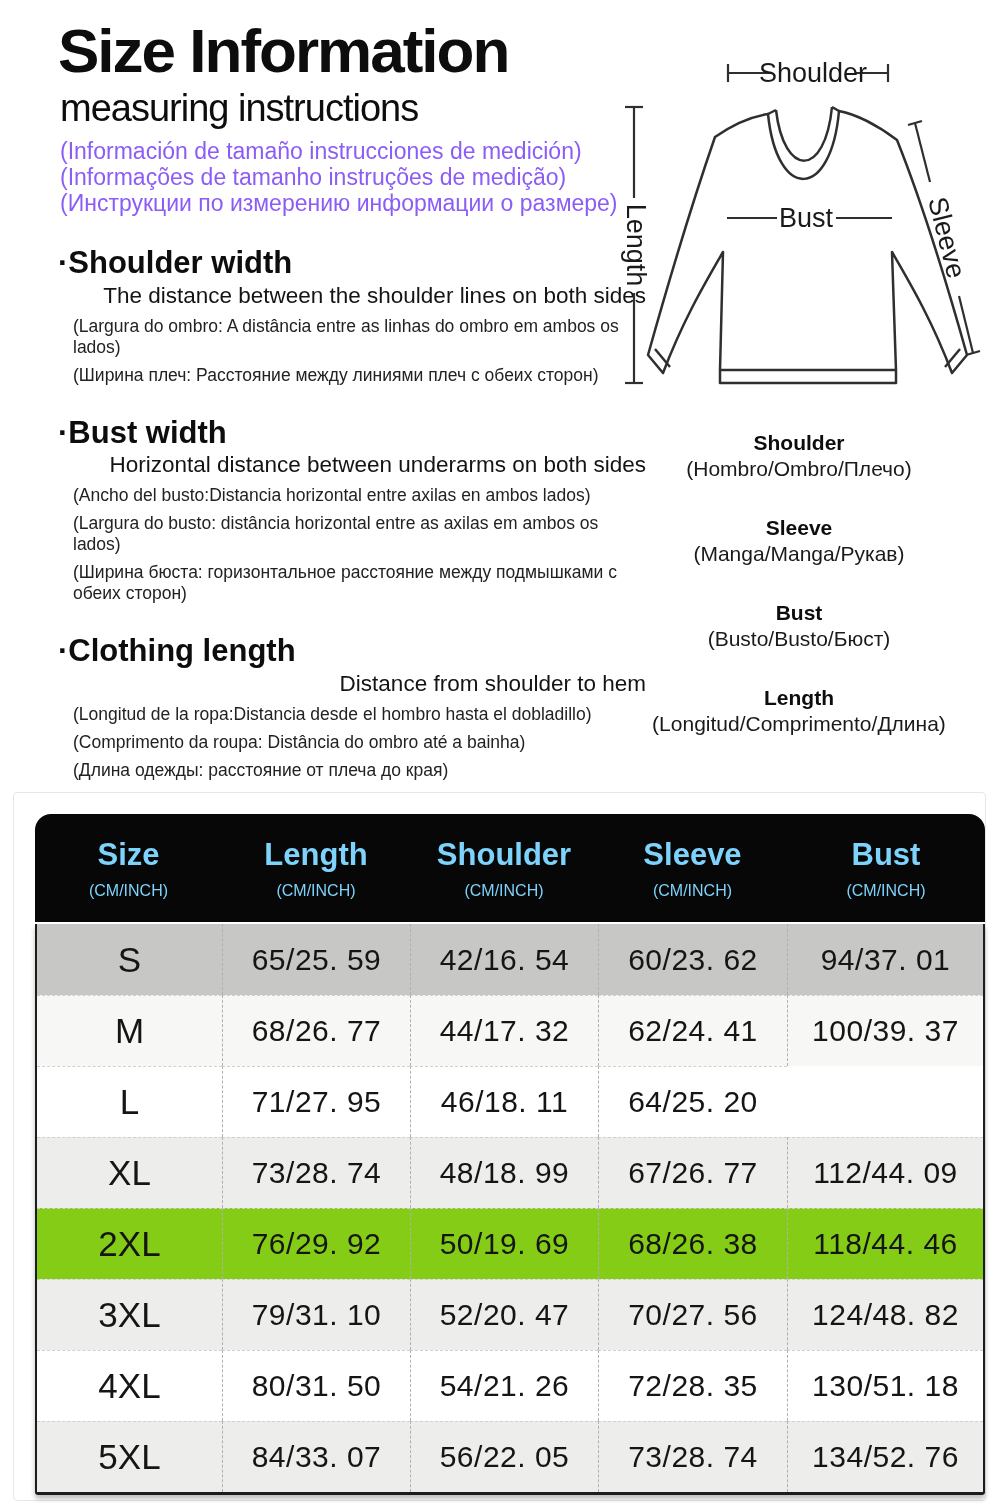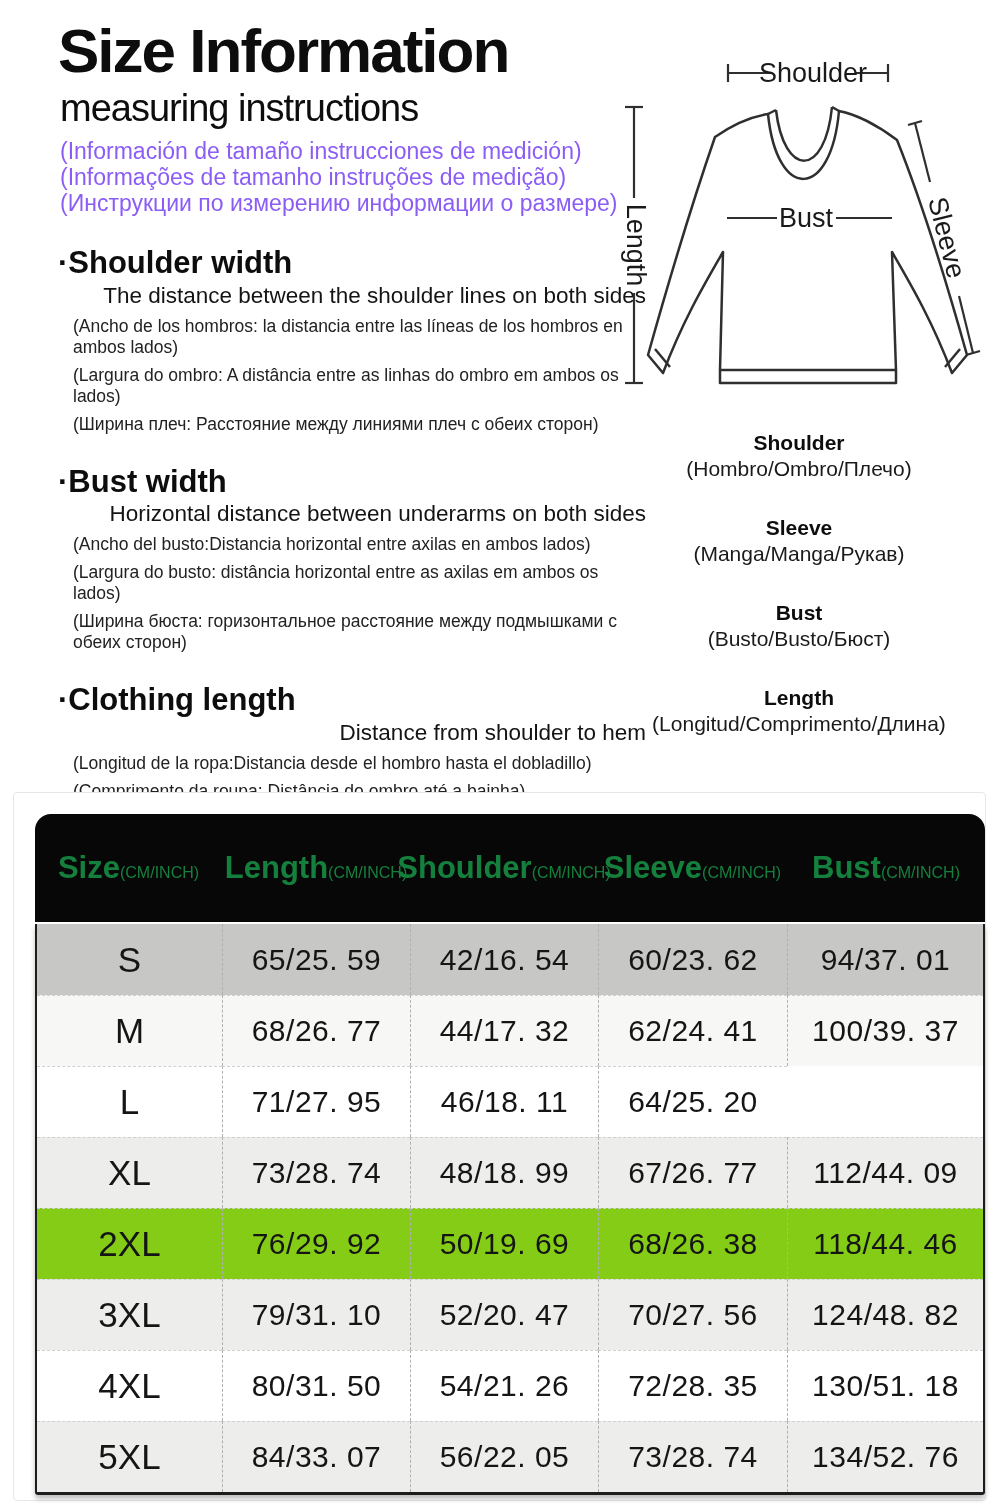--- a/index.html
+++ b/index.html
@@ -36,21 +36,21 @@
   .panel {
     position:absolute; left:13px; top:792px; width:971px; height:707px;
     background:#fff; border:1px solid #e7e7e7; border-radius:4px;
   }
   .size-table { position:absolute; left:21px; top:21px; width:950px; }
   .thead {
     display:grid; grid-template-columns:187px 188px 188px 189px 198px;
     height:108px; background:#070707; border-radius:16px 16px 0 0;
     border-bottom:2px solid #ffffff;
   }
-  .th { display:flex; flex-direction:row; align-items:center; justify-content:center; color:#15803d; }
+  .th { display:flex; flex-direction:column; align-items:center; justify-content:center; color:#7dd3fc; }
   .th .lbl { font-size:31px; font-weight:700; letter-spacing:0; }
   .th .unit { font-size:16px; font-weight:400; margin-top:9px; }
   .tbody {
     border-left:2px solid #1d1d1d; border-right:2px solid #1d1d1d;
     border-bottom:3px solid #1d1d1d; border-radius:0 0 3px 3px;
     box-shadow:0 4px 5px rgba(0,0,0,0.25);
   }
   .trow { display:grid; grid-template-columns:185px 188px 188px 189px 196px; height:71px; }
   .td {
     display:flex; align-items:center; justify-content:center;
@@ -78,21 +78,20 @@
   <div class="subtitle-trans">
     <div class="tr-line">(Información de tamaño instrucciones de medición)</div>
     <div class="tr-line">(Informações de tamanho instruções de medição)</div>
     <div class="tr-line">(Инструкции по измерению информации о размере)</div>
   </div>
 
   <div class="section">
     <div class="sec-title">·Shoulder width</div>
     <div class="sec-desc">The distance between the shoulder lines on both sides</div>
     <div class="sec-trans">
-      <div class="tr-line">(Ancho de los hombros: la distancia entre las líneas de los hombros en ambos lados)</div>
       <div class="tr-line">(Largura do ombro: A distância entre as linhas do ombro em ambos os lados)</div>
       <div class="tr-line">(Ширина плеч: Расстояние между линиями плеч с обеих сторон)</div>
     </div>
   </div>
 
   <div class="section">
     <div class="sec-title">·Bust width</div>
     <div class="sec-desc">Horizontal distance between underarms on both sides</div>
     <div class="sec-trans">
       <div class="tr-line">(Ancho del busto:Distancia horizontal entre axilas en ambos lados)</div>

